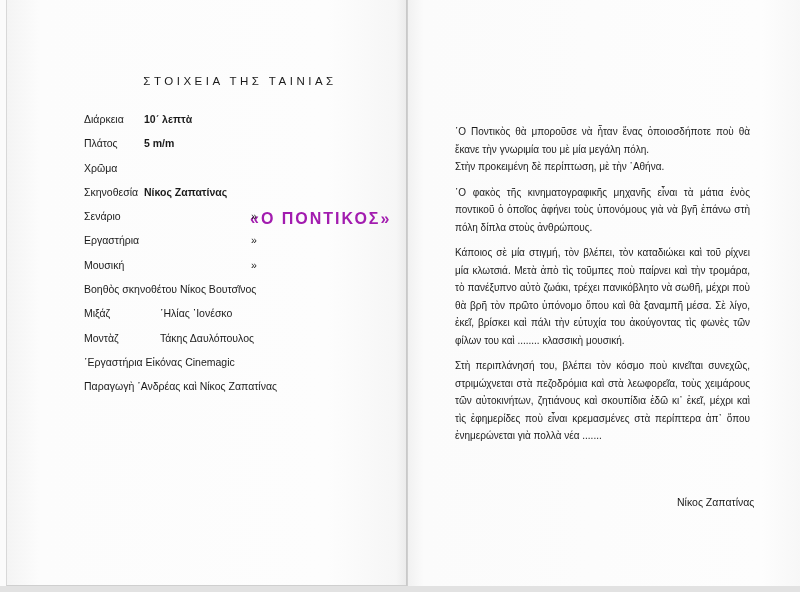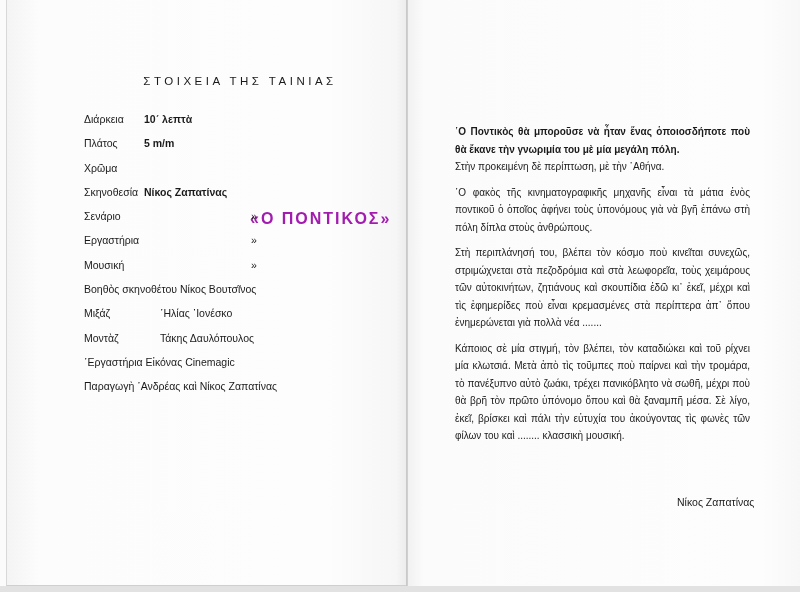--- a/index.html
+++ b/index.html
@@ -55,21 +55,21 @@
     .ghost-title {
       position: absolute; left: 250px; top: 210px;
       font-size: 16px; font-weight: bold; letter-spacing: 2px;
       color: #a21caf;
     }
     .body-text {
       position: absolute; left: 455px; top: 123px; width: 295px;
       font-size: 10px; line-height: 17.5px; text-align: justify;
     }
     .body-text p { margin: 0 0 8px 0; }
-    .body-text p.tight { margin-bottom: 0; font-weight: bold; }
+    .body-text p.tight { margin-bottom: 0; }
     .signature {
       position: absolute; left: 677px; top: 496px;
       font-size: 10.5px; white-space: nowrap;
     }
   </style>
 </head>
 <body>
 
 <div class="spread">
   <div class="page-left">
@@ -128,18 +128,18 @@
     <div class="credit-row v4">
       <span class="lbl">Παραγωγὴ  ῾Ανδρέας καὶ Νίκος Ζαπατίνας</span>
     </div>
   </div>
 
 
   <div class="body-text">
     <p class="tight">῾Ο Ποντικὸς θὰ μποροῦσε νὰ ἦταν ἕνας ὁποιοσδήποτε ποὺ θὰ ἔκανε τὴν γνωριμία του μὲ μία μεγάλη πόλη.</p>
     <p>Στὴν προκειμένη δὲ περίπτωση, μὲ τὴν ῾Αθήνα.</p>
     <p>῾Ο φακὸς τῆς κινηματογραφικῆς μηχανῆς εἶναι τὰ μάτια ἑνὸς ποντικοῦ ὁ ὁποῖος ἀφήνει τοὺς ὑπονόμους γιὰ νὰ βγῆ ἐπάνω στὴ πόλη δίπλα στοὺς ἀνθρώπους.</p>
+    <p>Κάποιος σὲ μία στιγμή, τὸν βλέπει, τὸν καταδιώκει καὶ τοῦ ρίχνει μία κλωτσιά. Μετὰ ἀπὸ τὶς τοῦμπες ποὺ παίρνει καὶ τὴν τρομάρα, τὸ πανέξυπνο αὐτὸ ζωάκι, τρέχει πανικόβλητο νὰ σωθῆ, μέχρι ποὺ θὰ βρῆ τὸν πρῶτο ὑπόνομο ὅπου καὶ θὰ ξαναμπῆ μέσα. Σὲ λίγο, ἐκεῖ, βρίσκει καὶ πάλι τὴν εὐτυχία του ἀκούγοντας τὶς φωνὲς τῶν φίλων του καὶ ........ κλασσικὴ μουσική.</p>
     <p>Στὴ περιπλάνησή του, βλέπει τὸν κόσμο ποὺ κινεῖται συνεχῶς, στριμώχνεται στὰ πεζοδρόμια καὶ στὰ λεωφορεῖα, τοὺς χειμάρους τῶν αὐτοκινήτων, ζητιάνους καὶ σκουπίδια ἐδῶ κι᾿ ἐκεῖ, μέχρι καὶ τὶς ἐφημερίδες ποὺ εἶναι κρεμασμένες στὰ περίπτερα ἀπ᾿ ὅπου ἐνημερώνεται γιὰ πολλὰ νέα .......</p>
-    <p>Κάποιος σὲ μία στιγμή, τὸν βλέπει, τὸν καταδιώκει καὶ τοῦ ρίχνει μία κλωτσιά. Μετὰ ἀπὸ τὶς τοῦμπες ποὺ παίρνει καὶ τὴν τρομάρα, τὸ πανέξυπνο αὐτὸ ζωάκι, τρέχει πανικόβλητο νὰ σωθῆ, μέχρι ποὺ θὰ βρῆ τὸν πρῶτο ὑπόνομο ὅπου καὶ θὰ ξαναμπῆ μέσα. Σὲ λίγο, ἐκεῖ, βρίσκει καὶ πάλι τὴν εὐτυχία του ἀκούγοντας τὶς φωνὲς τῶν φίλων του καὶ ........ κλασσικὴ μουσική.</p>
   </div>
 
   <div class="signature">Νίκος Ζαπατίνας</div>
 </div>
 
 </body></html>

